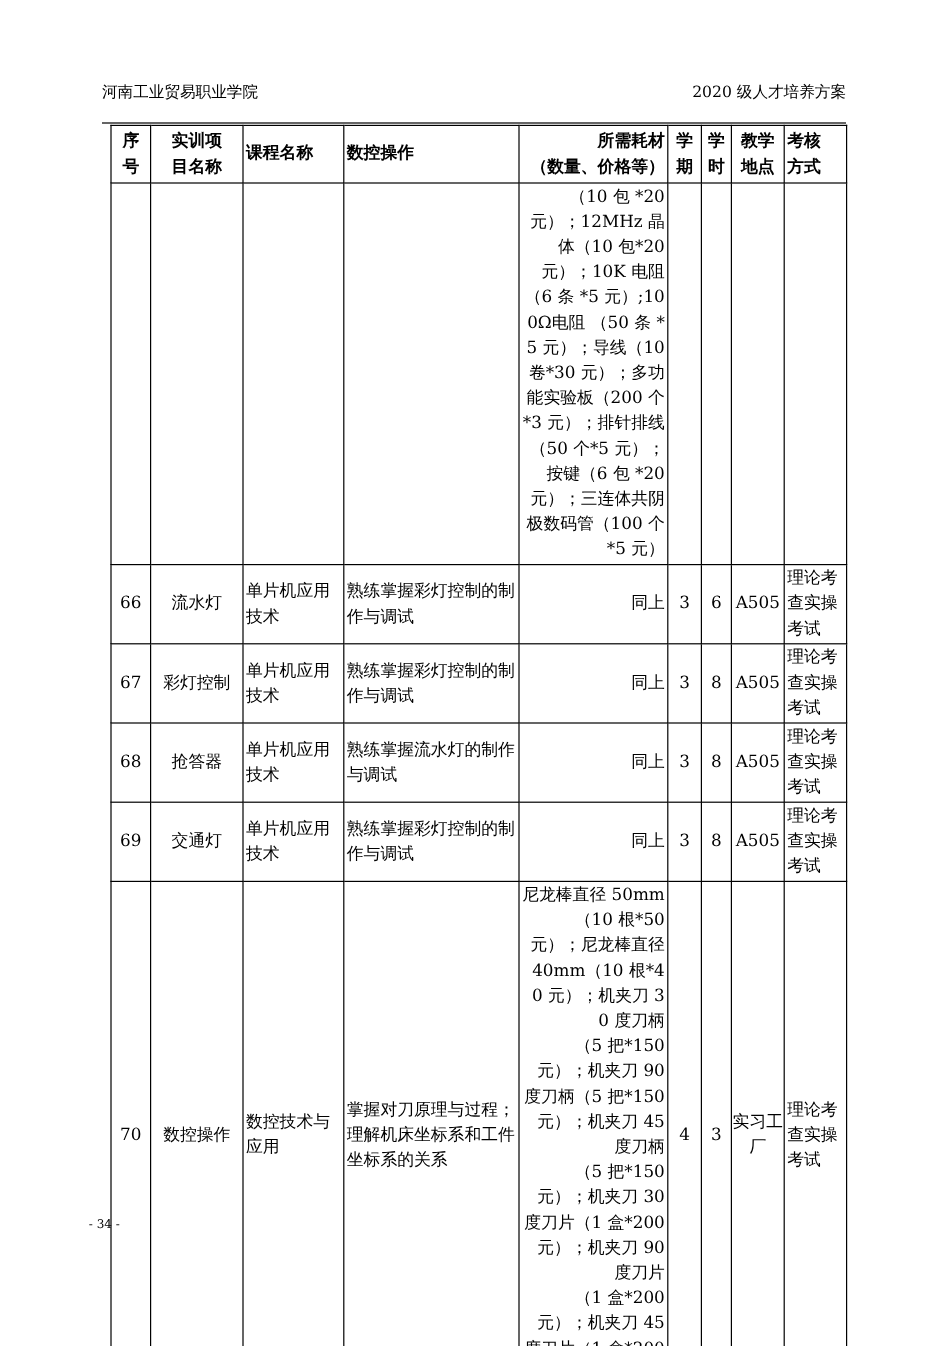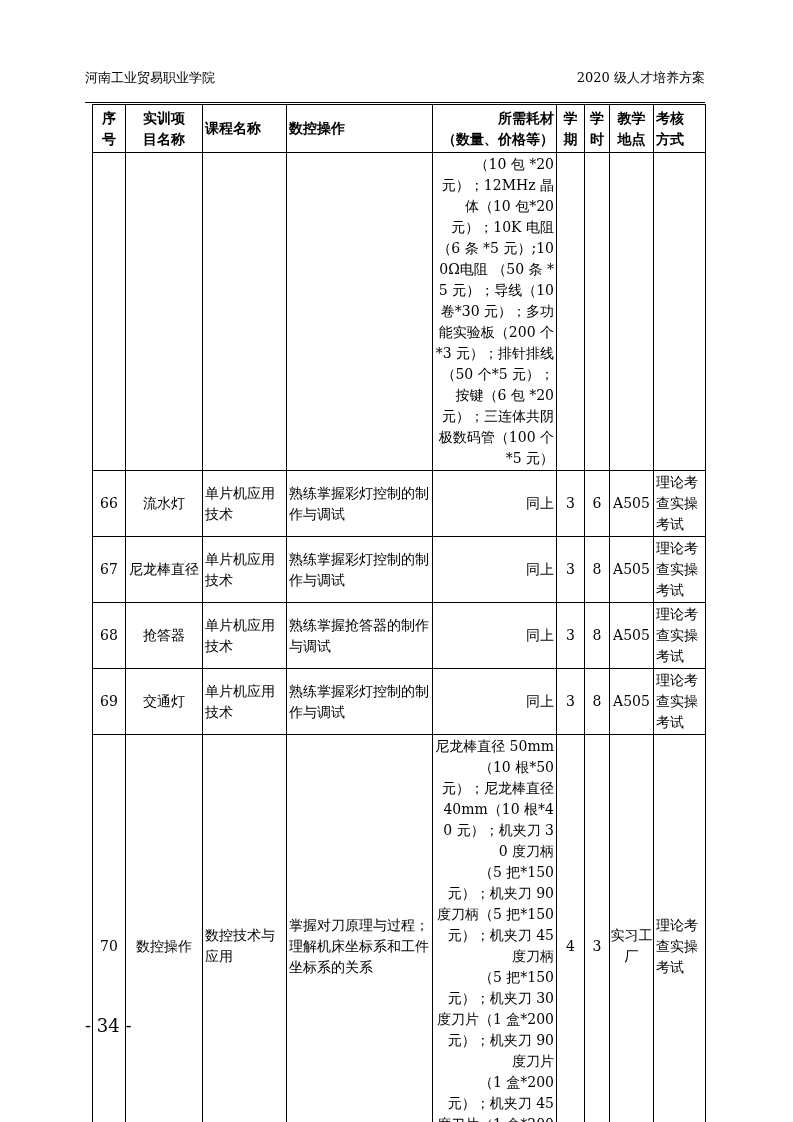--- a/index.html
+++ b/index.html
@@ -26,21 +26,21 @@
   th{font-weight:bold;text-align:center;white-space:pre-line;}
   thead tr{height:48px;}
   tbody tr:nth-child(1){height:272px;padding-left:48px;}
   tbody tr:nth-child(2),tbody tr:nth-child(3),tbody tr:nth-child(4){height:66px;}
   tbody tr:nth-child(5){height:62px;}
   tbody tr:nth-child(6){height:328px;}
   .c-no,.c-project,.c-materials,.c-semester,.c-hours,.c-location{text-align:center;}
   .c-course,.c-objective,.c-assessment{text-align:left;}
   .c-materials{white-space:pre-line;text-align:right;}
   .c-location{padding:1px 0;}
-  .doc-footer{position:absolute;left:85px;top:1015px;font-size:18px;}
+  .doc-footer{position:absolute;left:74px;top:1015px;font-size:10px;}
 </style>
 </head>
 <body>
 
 <div class="doc-header">
   <span>河南工业贸易职业学院</span>
   <span>2020 级人才培养方案</span>
 </div>
 
 <div class="table-wrap">
@@ -94,34 +94,34 @@
           <td class="c-course">单片机应用技术</td>
           <td class="c-objective">熟练掌握彩灯控制的制作与调试</td>
           <td class="c-materials">同上</td>
           <td class="c-semester">3</td>
           <td class="c-hours">6</td>
           <td class="c-location">A505</td>
           <td class="c-assessment">理论考查实操考试</td>
         </tr>
         <tr>
           <td class="c-no">67</td>
-          <td class="c-project">尼龙棒直径</td>
+          <td class="c-project">彩灯控制</td>
           <td class="c-course">单片机应用技术</td>
           <td class="c-objective">熟练掌握彩灯控制的制作与调试</td>
           <td class="c-materials">同上</td>
           <td class="c-semester">3</td>
           <td class="c-hours">8</td>
           <td class="c-location">A505</td>
           <td class="c-assessment">理论考查实操考试</td>
         </tr>
         <tr>
           <td class="c-no">68</td>
           <td class="c-project">抢答器</td>
           <td class="c-course">单片机应用技术</td>
-          <td class="c-objective">熟练掌握抢答器的制作与调试</td>
+          <td class="c-objective">熟练掌握流水灯的制作与调试</td>
           <td class="c-materials">同上</td>
           <td class="c-semester">3</td>
           <td class="c-hours">8</td>
           <td class="c-location">A505</td>
           <td class="c-assessment">理论考查实操考试</td>
         </tr>
         <tr>
           <td class="c-no">69</td>
           <td class="c-project">交通灯</td>
           <td class="c-course">单片机应用技术</td>

